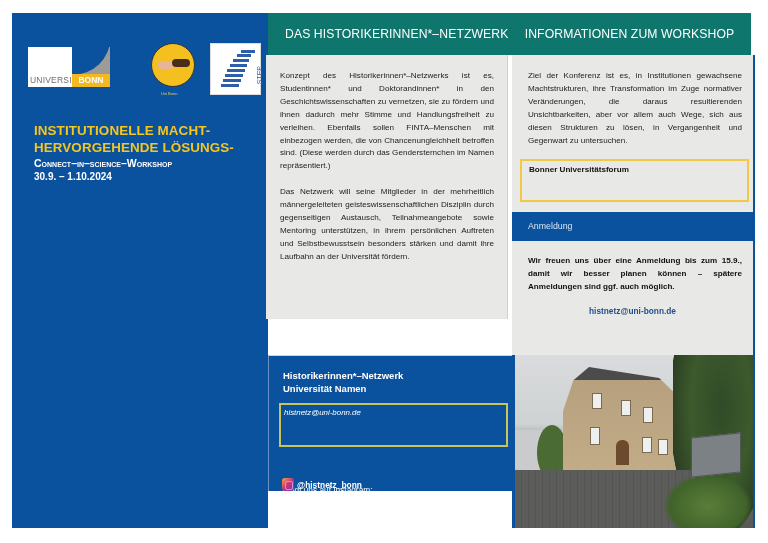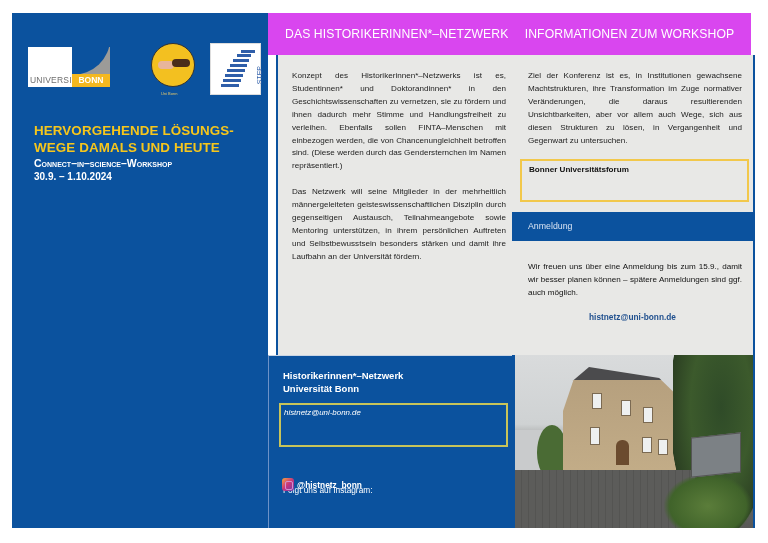--- a/index.html
+++ b/index.html
@@ -45,38 +45,38 @@
   .title-block { position: absolute; left: 34px; top: 123px; width: 230px; }
   .title-block .main {
     color: #f6c61c; font-weight: bold; font-size: 13.4px; line-height: 16.5px; letter-spacing: 0.1px;
   }
   .title-block .sub {
     color: #ffffff; font-weight: bold; font-size: 10.5px; line-height: 13px; margin-top: 1px; font-variant: small-caps;
   }
   .title-block .date { color: #ffffff; font-weight: bold; font-size: 10px; line-height: 13px; }
 
   .col-header {
-    position: absolute; top: 13px; height: 42px; background: #d946ef; color: #ffffff;
+    position: absolute; top: 13px; height: 42px; background: #0f766e; color: #ffffff;
     font-size: 12.2px; display: flex; align-items: center; padding-left: 17px; letter-spacing: 0.1px;
   }
   .col-mid-header { left: 268px; width: 244px; }
   .col-right-header { left: 508px; width: 243px; justify-content: center; padding-left: 0; }
 
   .mid-body {
-    position: absolute; left: 276px; top: 55px; width: 244px; height: 300px; background: #e8e8e6;
+    position: absolute; left: 264px; top: 55px; width: 244px; height: 264px; background: #e8e8e6;
     border-left: 2px solid #0b529e; border-right: 1px solid #d0d0d0;
   }
   .mid-body p {
     font-size: 8.1px; line-height: 12.9px; color: #222; text-align: justify; padding: 0 13px 0 14px;
   }
   .mid-body p.first { margin-top: 15px; }
   .mid-body p.second { margin-top: 13px; }
 
   .mid-footer {
-    position: absolute; left: 268px; top: 355px; width: 244px; height: 173px; background: #0b529e;
+    position: absolute; left: 268px; top: 355px; width: 244px; height: 136px; background: #0b529e;
     border-left: 1px solid #6d92c7; border-top: 1px solid #c9d4e3;
   }
   .mid-footer .org { position: absolute; left: 14px; top: 14px; color: #fff; font-weight: bold; font-size: 9.5px; line-height: 12.5px; }
   .mid-footer .links {
     position: absolute; left: 10px; top: 47px; width: 229px; height: 44px; border: 2px solid #c8c45a;
     padding: 3px 3px 0 3px;
   }
   .mid-footer .links .lnk { color: #ffffff; font-style: italic; font-size: 7.9px; line-height: 10px; display: block; }
   .mid-footer .links .lnk2 { margin-top: 12px; }
   .mid-footer .follow { position: absolute; left: 14px; top: 105px; color: #ffffff; font-size: 8.3px; margin-top: 24px; }
@@ -103,22 +103,22 @@
 
   .reg-bar {
     position: absolute; left: 512px; top: 212px; width: 243px; height: 29px; background: #0b529e;
     color: #d9e4f3; font-size: 8.8px; padding-left: 16px; line-height: 29px;
   }
   .reg-body {
     position: absolute; left: 512px; top: 241px; width: 243px; height: 114px; background: #e8e8e6;
     border-right: 2px solid #0b529e;
   }
   .reg-body .msg {
-    font-size: 8.1px; line-height: 12.8px; font-weight: normal; color: #111; text-align: justify;
-    padding: 0 11px 0 16px; margin-top: 20px;
+    font-size: 8.1px; line-height: 12.8px; font-weight: bold; color: #111; text-align: justify;
+    padding: 0 11px 0 16px; margin-top: 14px;
   }
   .reg-body .mail {
     display: block; text-align: center; color: #1f4f8e; font-size: 8.3px; font-weight: bold; margin-top: 13px;
   }
 
   .photo {
     position: absolute; left: 512px; top: 355px; width: 243px; height: 173px; overflow: hidden;
     background: linear-gradient(180deg, #d9dbdc 0%, #cfd2d3 40%, #6b6b69 60%, #595957 100%);
     border-left: 3px solid #0b529e; border-right: 2px solid #0b529e;
   }
@@ -173,36 +173,36 @@
       <div class="stair" style="left:22px; top:15px; width:16px;"></div>
       <div class="stair" style="left:26px; top:10px; width:14px;"></div>
       <div class="stair" style="left:30px; top:6px; width:14px;"></div>
       <span class="label">STEP</span>
     </div>
   </div>
 </div>
 
 <div class="title-block">
   <div class="main">
+    <div>INSTITUTIONELLE MACHT-</div>
     <div>HERVORGEHENDE LÖSUNGS-</div>
-    <div>WEGE DAMALS UND HEUTE</div>
   </div>
   <div class="sub">Connect–in–science–Workshop</div>
   <div class="date">30.9. – 1.10.2024</div>
 </div>
 
 <div class="col-header col-mid-header">DAS HISTORIKERINNEN*–NETZWERK</div>
 <div class="mid-body">
   <p class="first">Konzept des Historikerinnen*–Netzwerks ist es, Studentinnen* und Doktorandinnen* in den Geschichtswissenschaften zu vernetzen, sie zu fördern und ihnen dadurch mehr Stimme und Handlungsfreiheit zu verleihen. Ebenfalls sollen FINTA–Menschen mit einbezogen werden, die von Chancenungleichheit betroffen sind. (Diese werden durch das Gendersternchen im Namen repräsentiert.)</p>
   <p class="second">Das Netzwerk will seine Mitglieder in der mehrheitlich männergeleiteten geisteswissenschaftlichen Disziplin durch gegenseitigen Austausch, Teilnahmeangebote sowie Mentoring unterstützen, in ihrem persönlichen Auftreten und Selbstbewusstsein besonders stärken und damit ihre Laufbahn an der Universität fördern.</p>
 </div>
 <div class="mid-footer">
   <div class="org">
     <div>Historikerinnen*–Netzwerk</div>
-    <div>Universität Bonn</div>
+    <div>Universität Namen</div>
   </div>
   <div class="links">
     <a class="lnk">histnetz@uni-bonn.de</a>
   </div>
   <div class="follow">Folgt uns auf Instagram:</div>
   <div class="insta">
     <span class="insta-icon"></span>
     <span class="handle">@histnetz_bonn</span>
   </div>
 </div>

